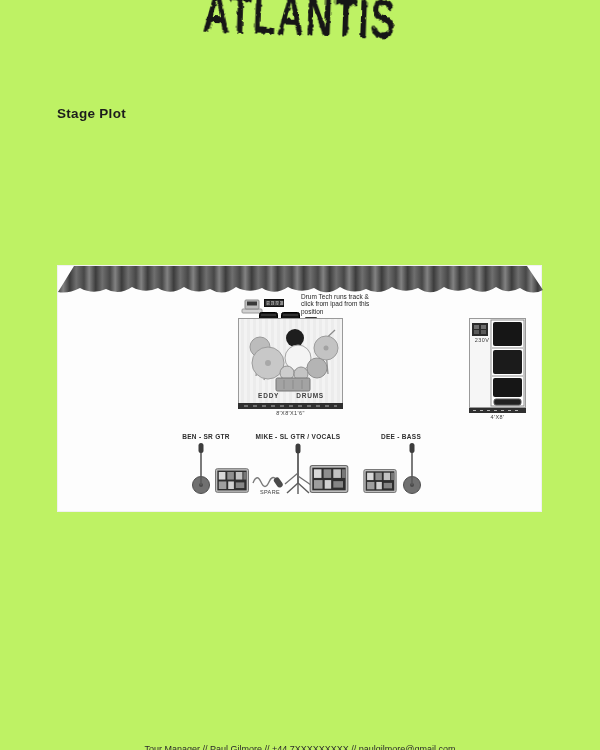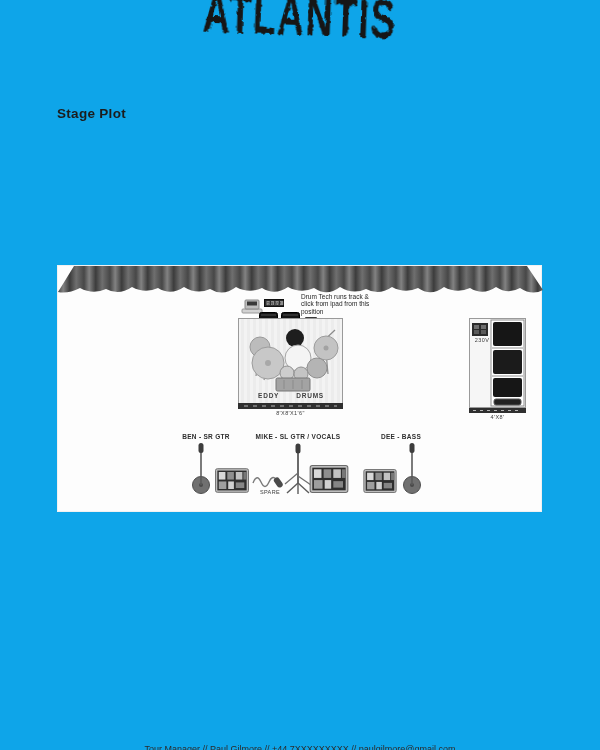--- a/index.html
+++ b/index.html
@@ -1,19 +1,19 @@
 <!DOCTYPE html>
 <html><head>
 <meta charset="utf-8">
 <style>
   * { margin: 0; padding: 0; box-sizing: border-box; }
   body { background: #ffffff; font-family: "Liberation Sans", sans-serif; }
   .page {
     position: relative; width: 600px; height: 750px;
-    background: #0ea5e9; overflow: hidden; margin: 0 auto;
+    background: #bef264; overflow: hidden; margin: 0 auto;
   }
   
   .band-title-wrap {
     position: absolute; top: -17px; left: 50%;
     transform: translateX(-50%) rotate(2deg);
   }
   .band-title {
     font-family: "Liberation Sans", sans-serif;
     font-weight: 900; font-size: 52px; letter-spacing: 2px;
     color: #161616; white-space: nowrap;

